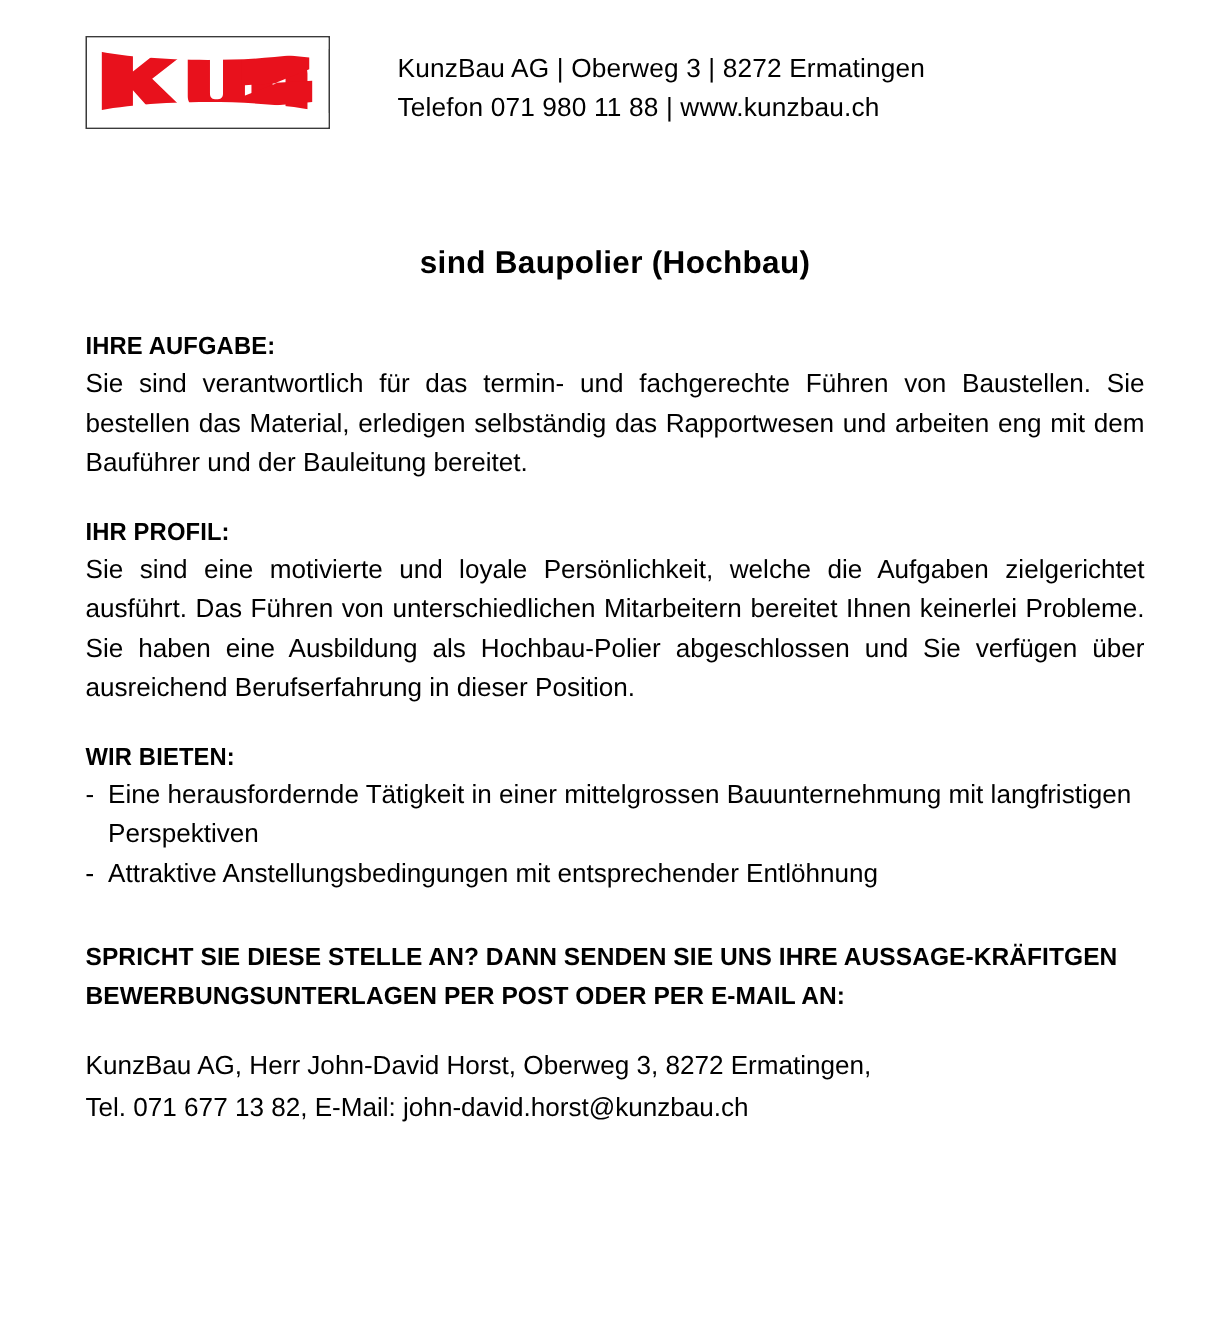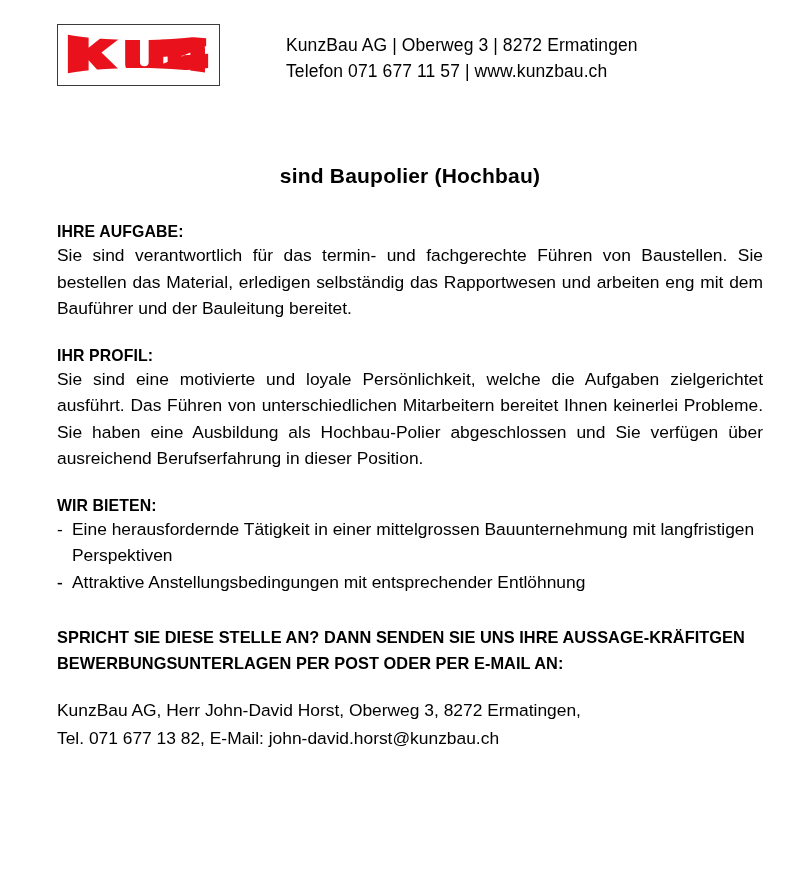--- a/index.html
+++ b/index.html
@@ -38,21 +38,21 @@
     box-sizing: border-box;
     flex: 0 0 auto;
     display: block;
   }
   .logo-box svg {
     display: block;
     width: 100%;
     height: 100%;
   }
   .header-contact {
-    margin-left: 66px;
+    margin-left: 45px;
     padding-top: 8px;
     font-size: 17.5px;
     line-height: 26px;
     letter-spacing: 0.1px;
     white-space: nowrap;
   }
   .header-contact div {
     font-weight: 400;
   }
 
@@ -166,21 +166,21 @@
                    L104,33 Z"></path>
         </g>
 
         <path d="M0,0 L163,0 L163,8 C120,18 43,18 0,8 Z" fill="#ffffff"></path>
         <path d="M0,62 L163,62 L163,52 C120,42 43,42 0,52 Z" fill="#ffffff"></path>
       </svg>
     </div>
 
     <div class="header-contact">
       <div>KunzBau AG | Oberweg 3 | 8272 Ermatingen</div>
-      <div>Telefon 071 677 11 57 | www.kunzbau.ch</div>
+      <div>Telefon 071 980 11 88 | www.kunzbau.ch</div>
     </div>
   </div>
 
   <div class="content">
 
 
     <h1 class="job-title">sind Baupolier (Hochbau)</h1>
 
     <div class="section">
       <div class="section-heading">IHRE AUFGABE:</div>

